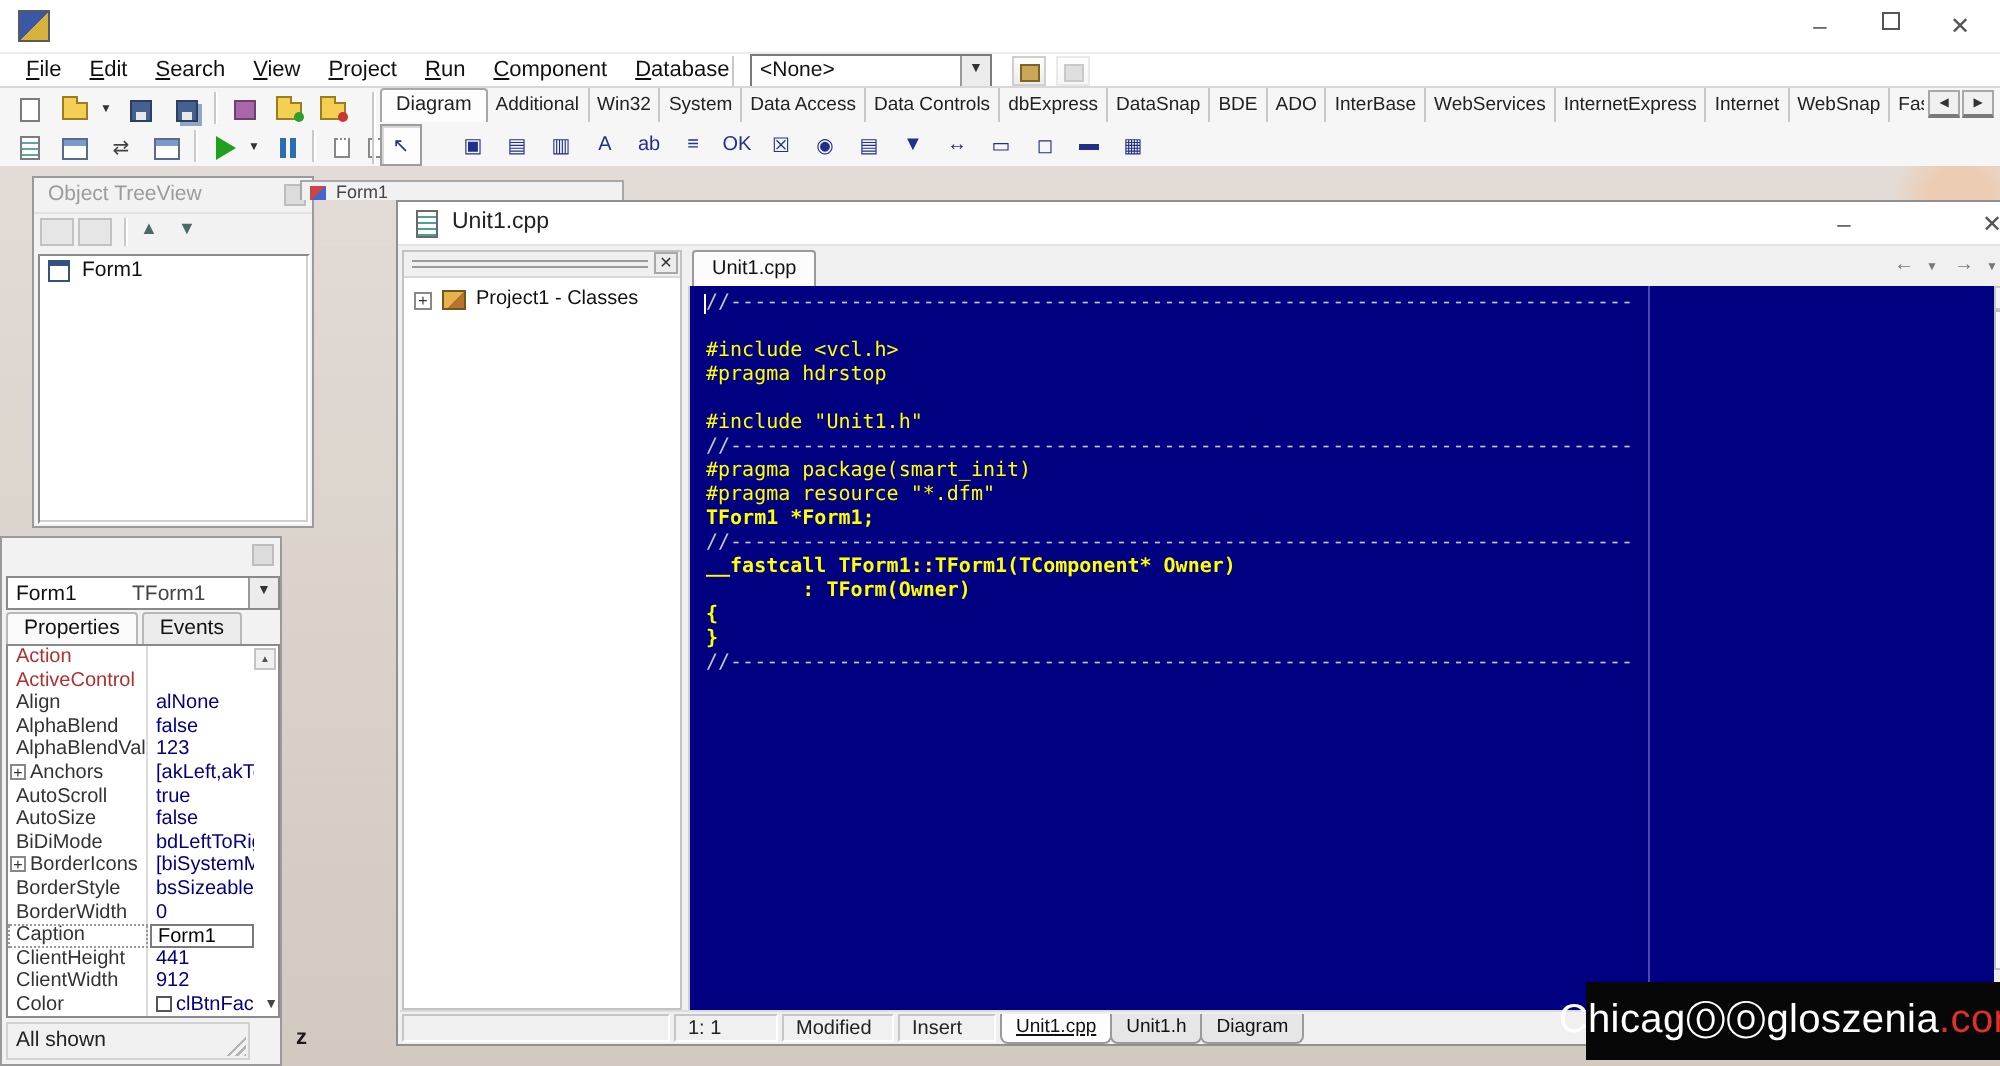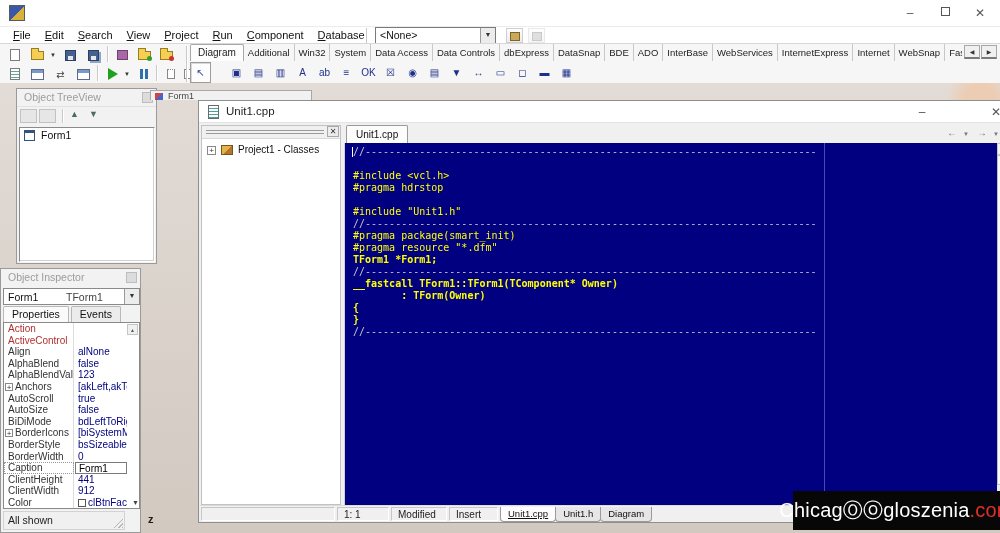--- a/index.html
+++ b/index.html
@@ -398,21 +398,20 @@
     </div>
     <div id="otv-tree">
       <div class="tree-row">
         <span class="form-ico"></span>
         <span class="tree-label">Form1</span>
       </div>
     </div>
   </div>
 
   <div class="panel" id="object-inspector">
-    <div class="panel-title">Object Inspector</div>
     <span class="panel-close" style="top:3px"></span>
     <div id="oi-combo">
       <span class="inst">Form1</span>
       <span class="typ">TForm1</span>
       <span class="dd">▼</span>
     </div>
     <div id="oi-tabs">
         <span class="oi-tab active">Properties</span>
         <span class="oi-tab">Events</span>
       </div>

